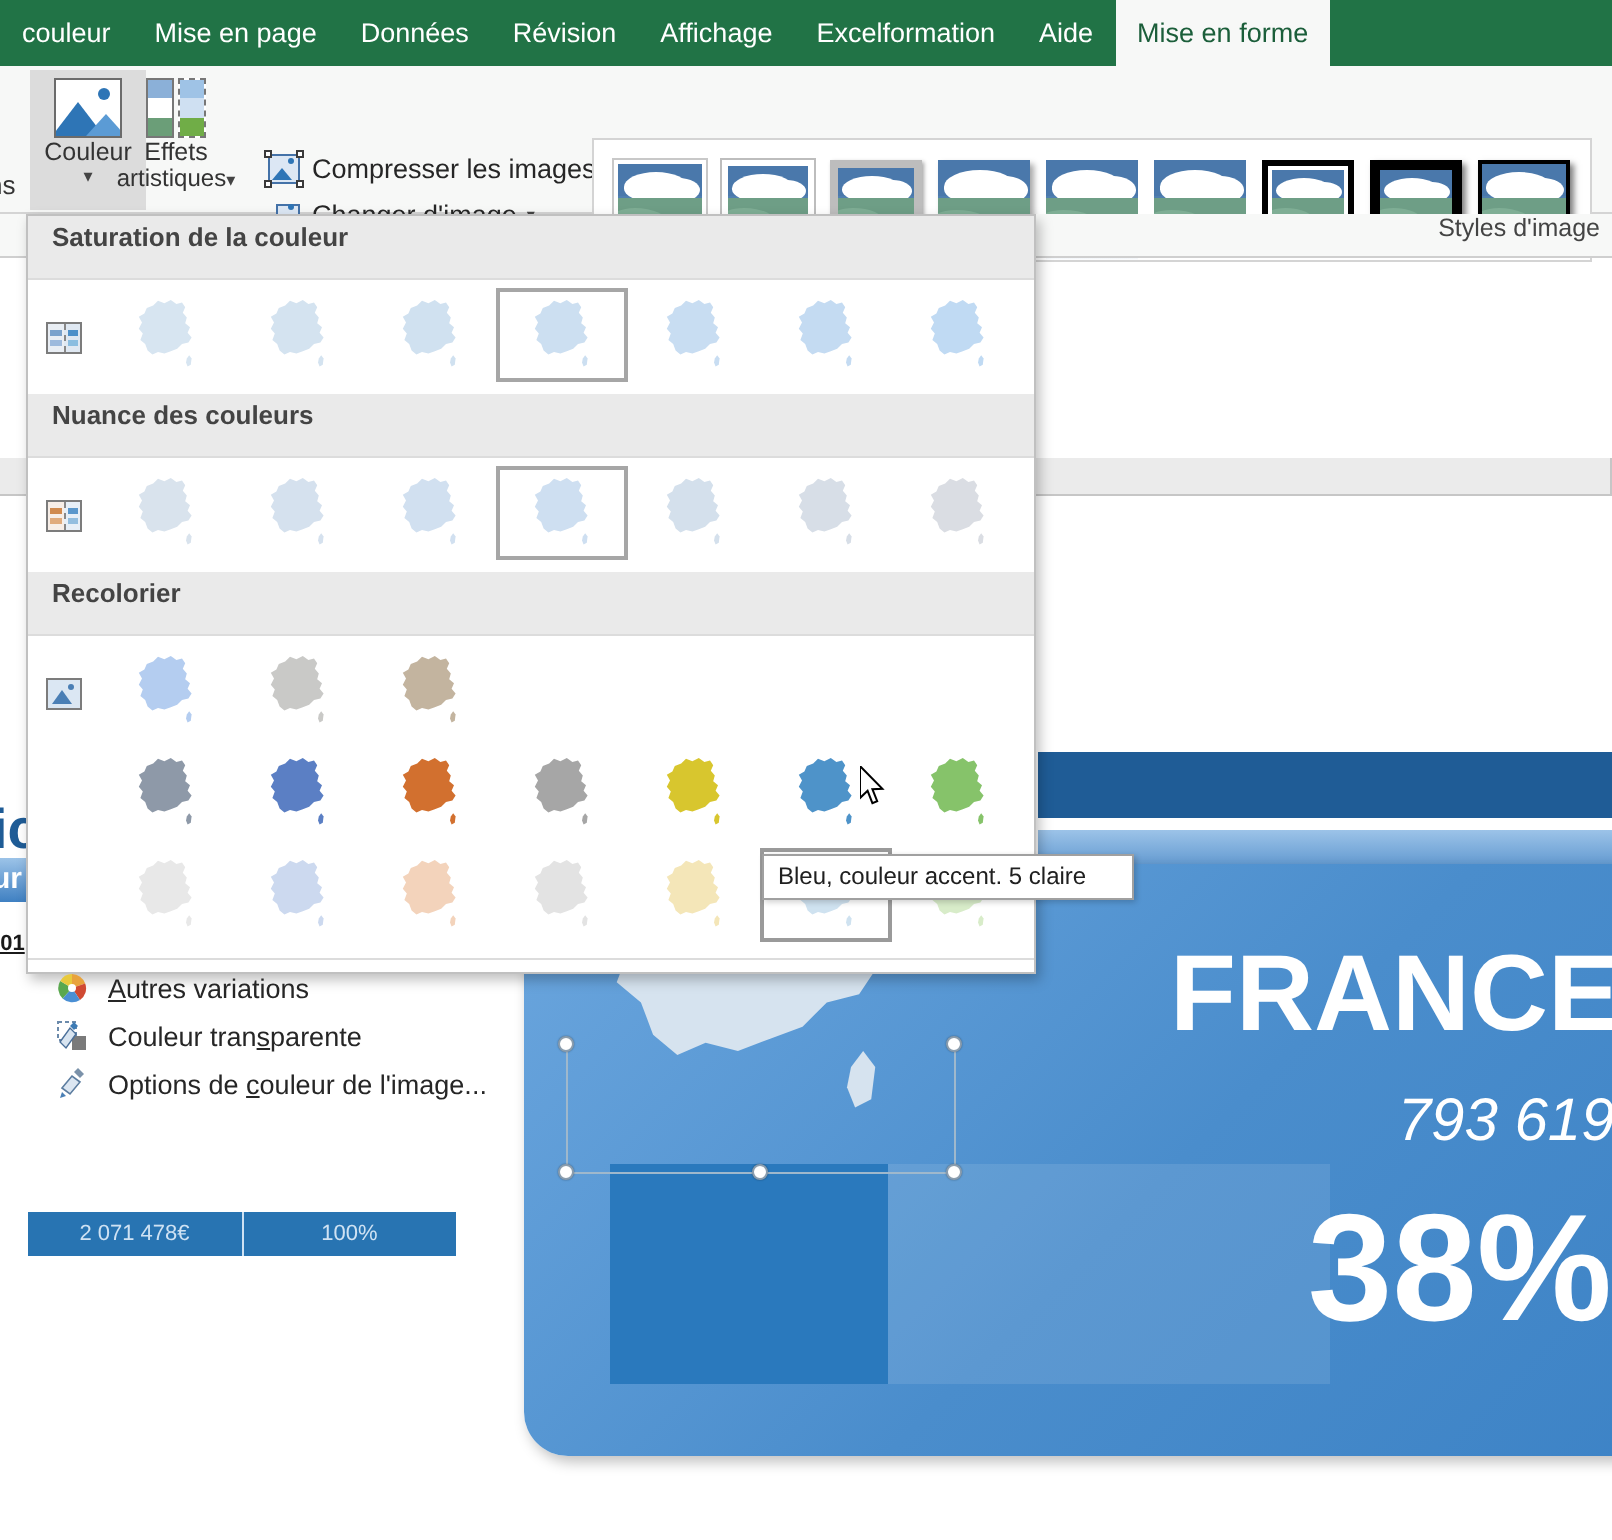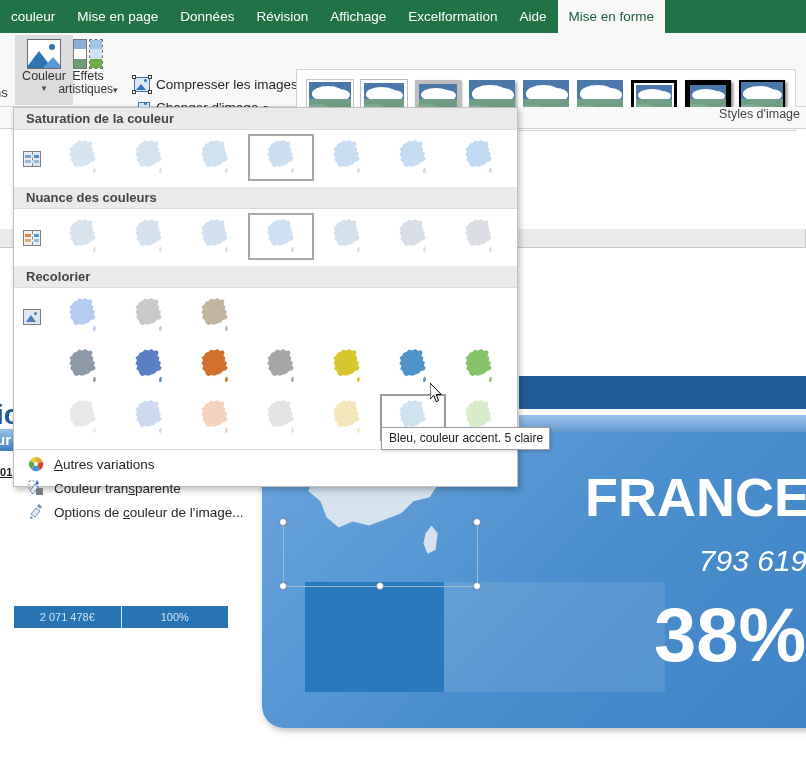--- a/index.html
+++ b/index.html
@@ -162,21 +162,21 @@
   .bg-table-row div { flex:1; text-align:center; line-height:22px; border-right:1px solid #cfe2f3; }
   .bg-table-row div:last-child { border-right:0; }
 
   
   .menu {
     position: absolute; left: 13px; top: 107px; width: 505px; height: 380px;
     background: #ffffff; border: 1px solid #c0c0c0;
     box-shadow: 2px 3px 6px rgba(0,0,0,.25);
   }
   .menu-hdr {
-    height: 22px; background: #eaeaea; border-bottom: 1px solid #dcdcdc;
+    height: 32px; background: #eaeaea; border-bottom: 1px solid #dcdcdc;
     font-size: 13px; font-weight: bold; color: #444;
     padding-left: 12px; line-height: 22px;
   }
   .menu-section { background:#fff; }
   .row { display: flex; align-items: center; padding: 4px 0 6px 0; position: relative; }
   .rowicon { width: 36px; display:flex; justify-content:center; align-items:flex-start; padding-top:3px; flex:none; }
   .cell {
     width: 66px; height: 47px; display: flex; align-items: center; justify-content: center;
     cursor: default; position: relative; flex: none;
   }
@@ -201,21 +201,21 @@
     font-size: 13.5px; color: #262626; cursor: default;
   }
   .menu-item .mi { width: 26px; flex:none; display:flex; align-items:center; }
   .menu-item u { text-decoration: underline; }
 
   
   .tooltip {
     position: absolute; left: 381px; top: 427px;
     background: #ffffff; border: 1px solid #a0a0a0;
     font-size: 12px; color: #202020;
-    padding: 3px 6px 4px 7px;
+    padding: 3px 23px 4px 7px;
     box-shadow: 1px 1px 3px rgba(0,0,0,.2);
     white-space: nowrap;
   }
 
   
   .cursor { position:absolute; left:430px; top:383px; width:14px; height:21px; }
 
   
   .card {
     position: absolute; left: 262px; top: 432px; width: 570px; height: 296px;

